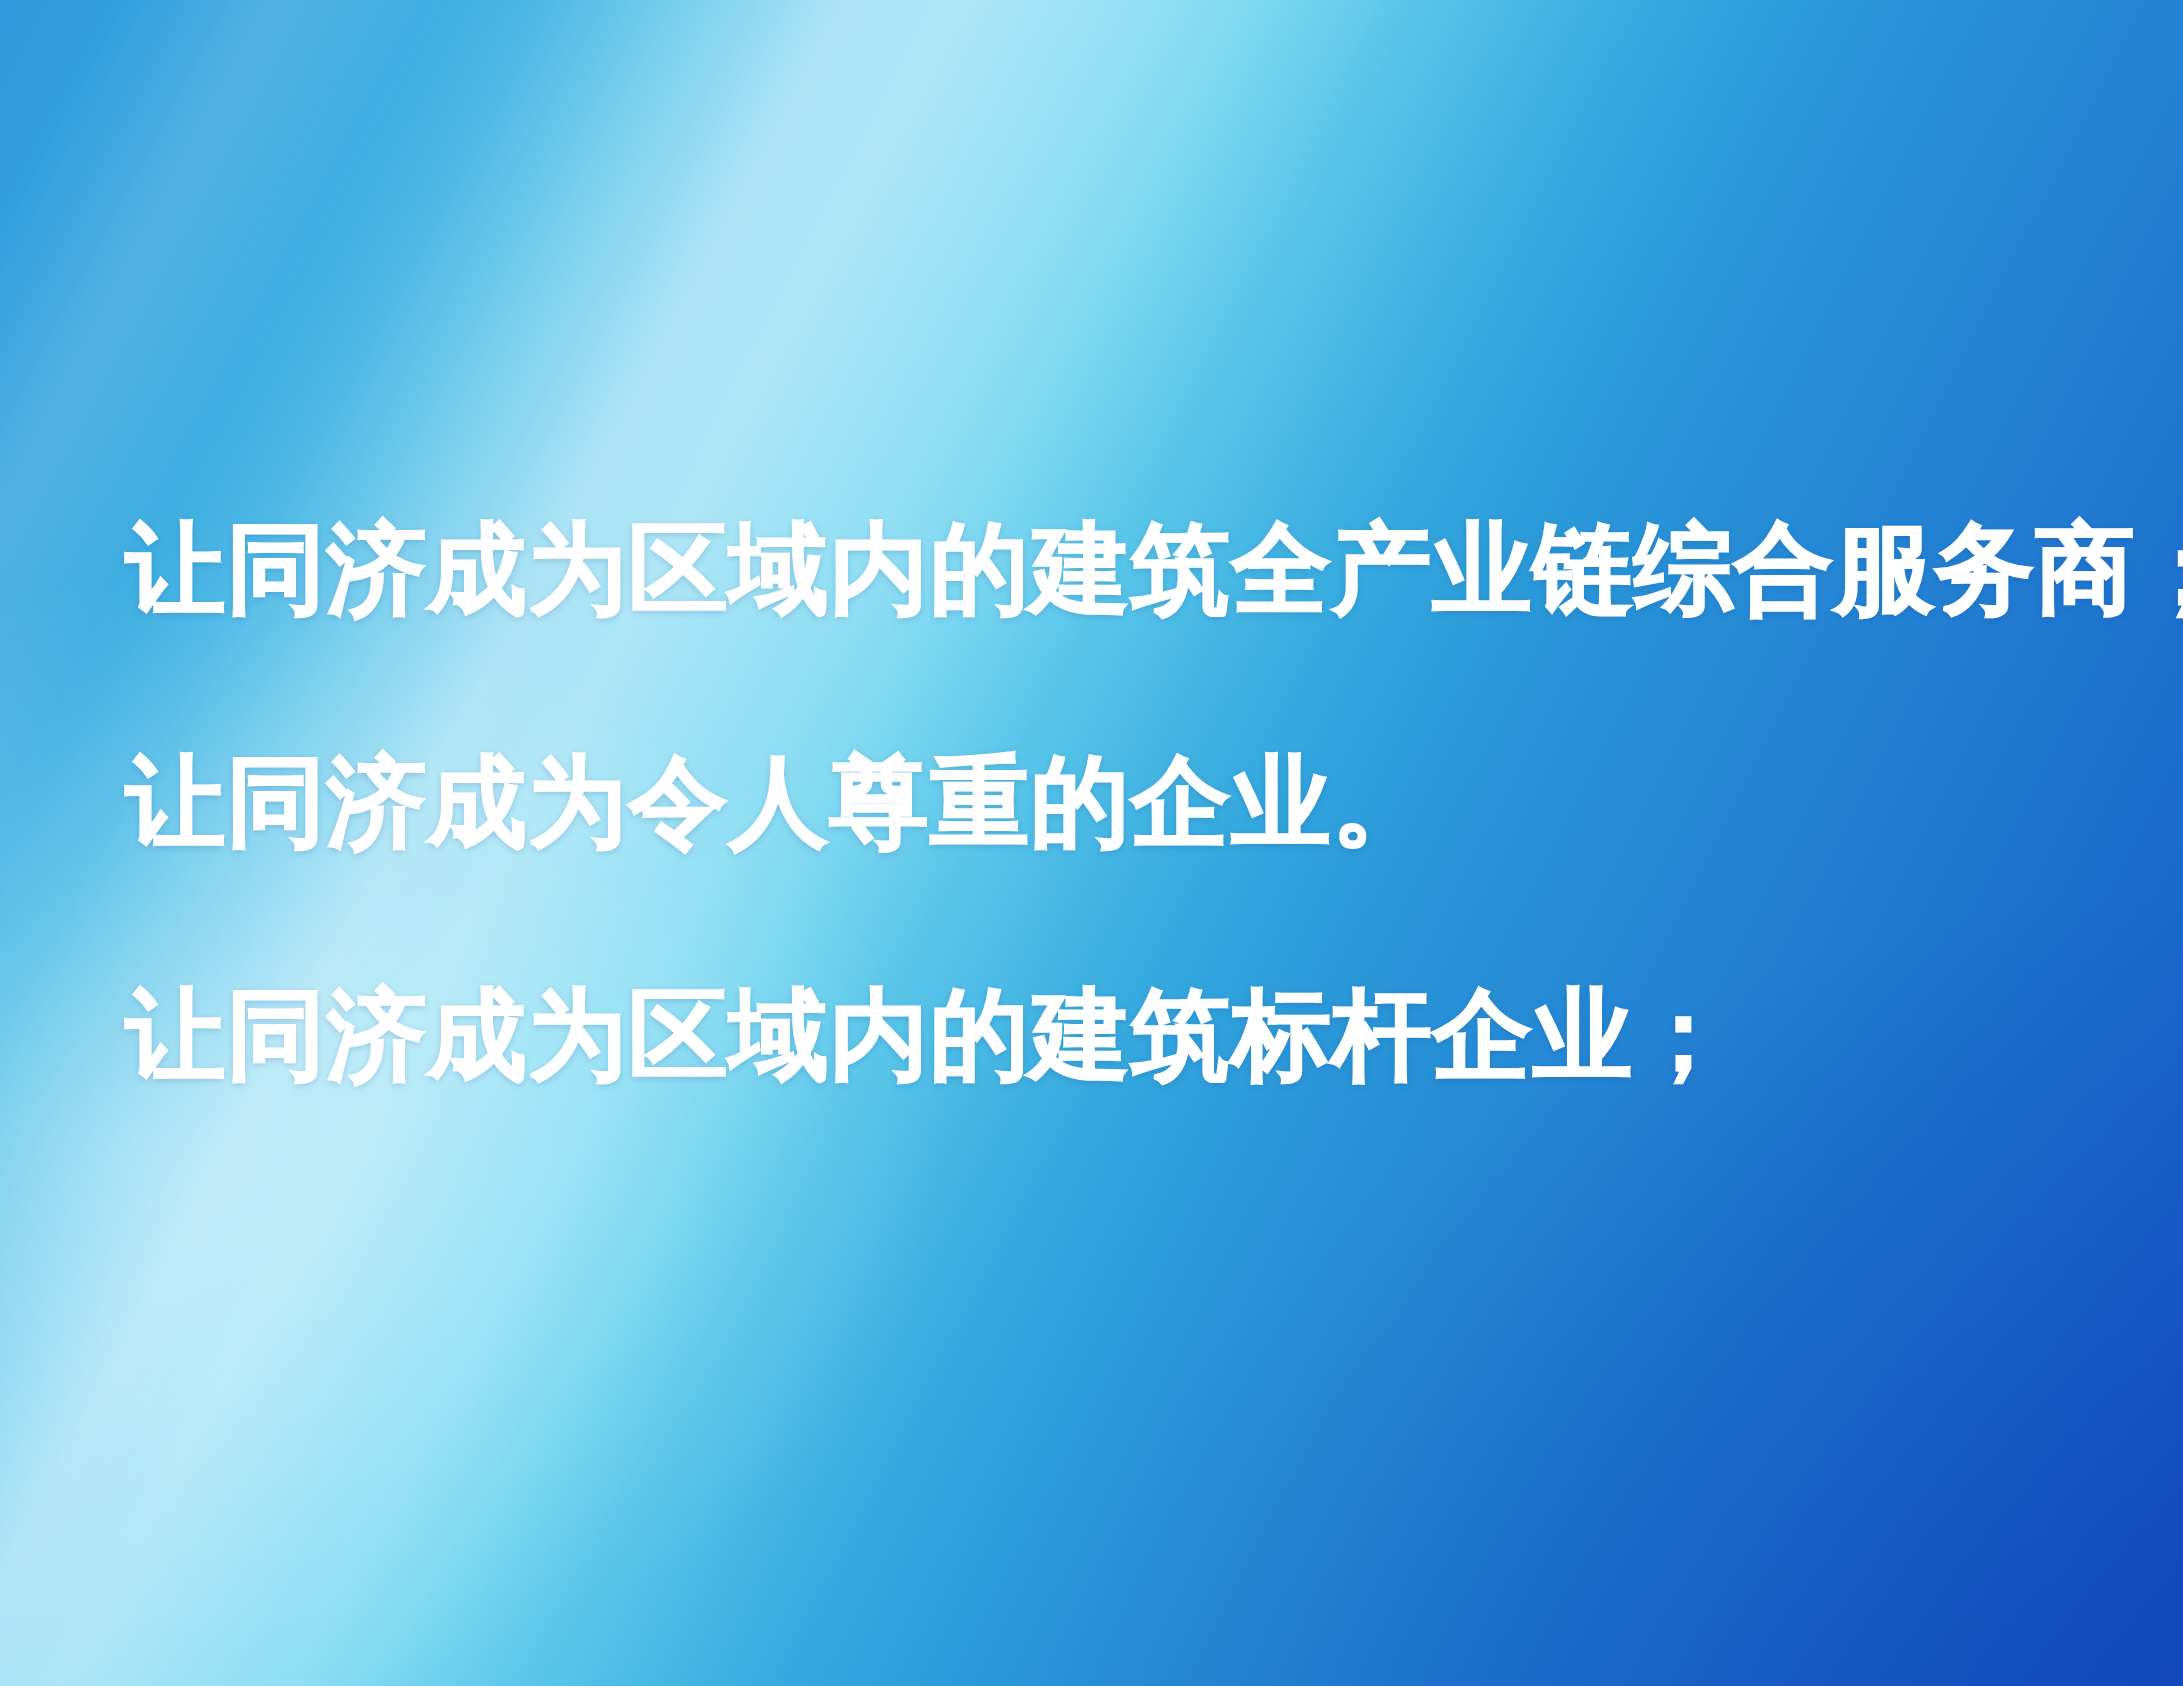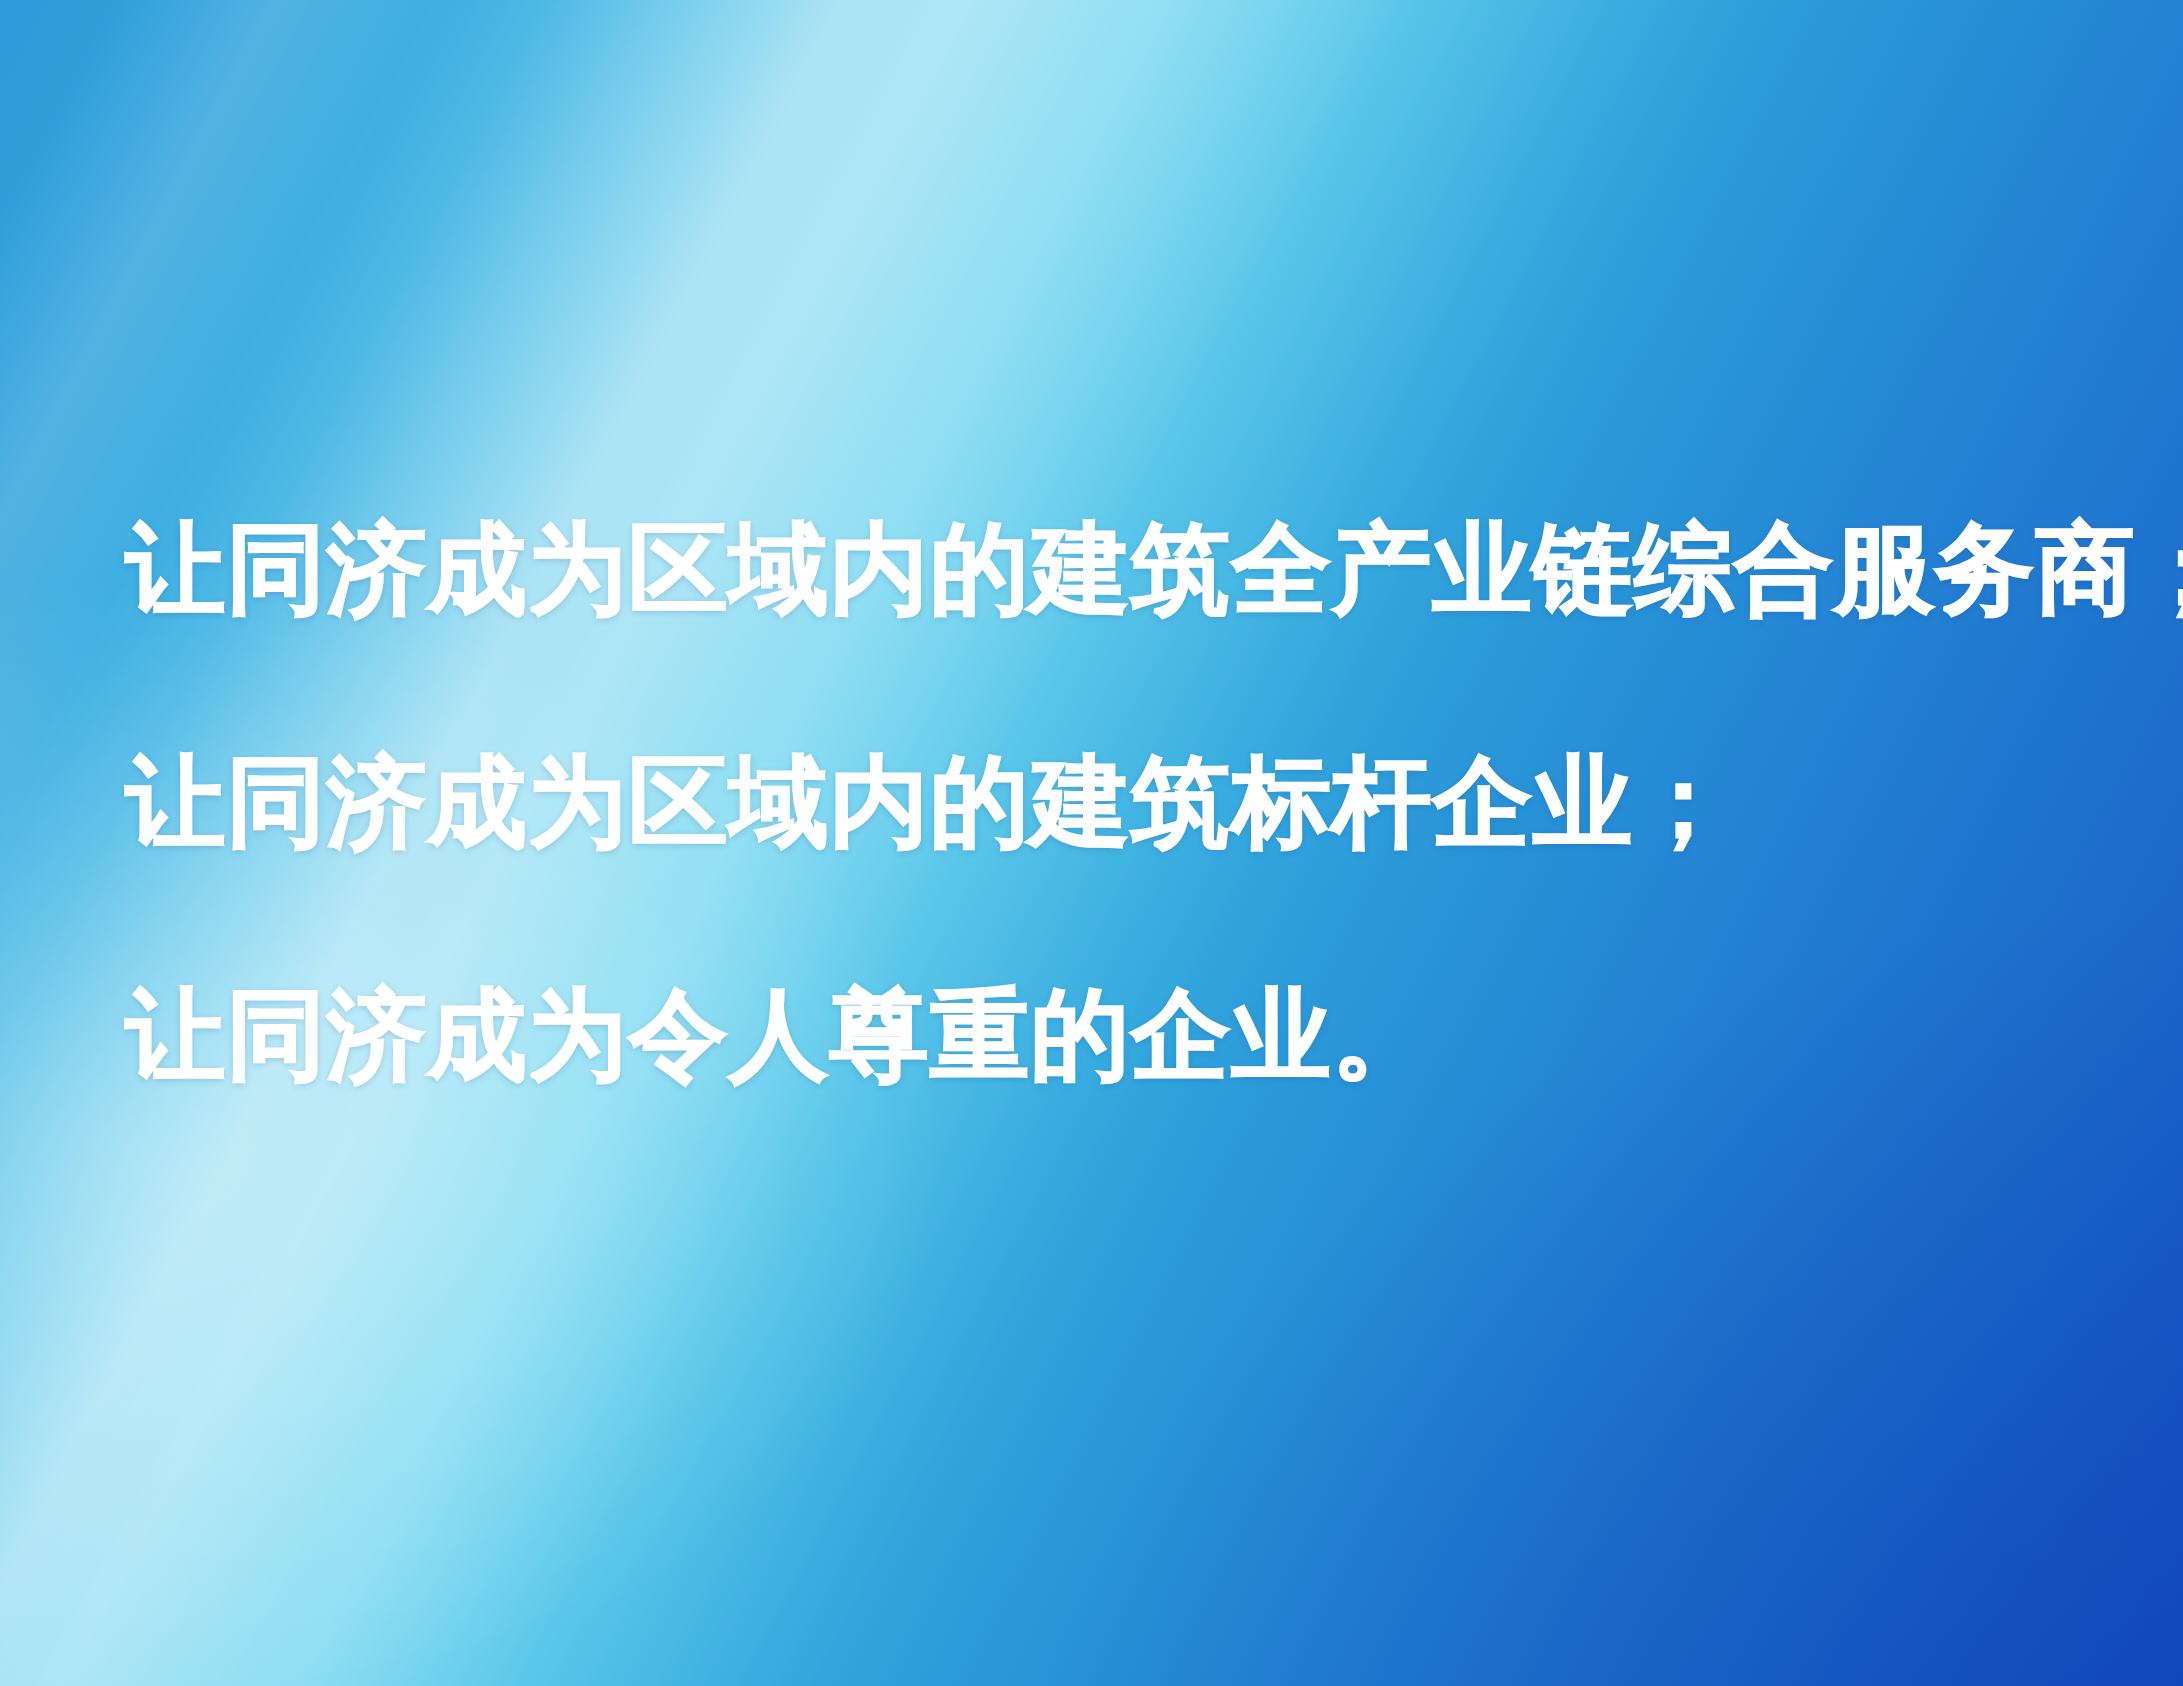--- a/index.html
+++ b/index.html
@@ -127,18 +127,18 @@
 
   <div class="bg-layer" id="bg-base"></div>
   <div class="bg-layer" id="bg-band"></div>
   <div class="bg-layer" id="bg-streak-1"></div>
   <div class="bg-layer" id="bg-streak-2"></div>
   <div class="bg-layer" id="bg-glow"></div>
   <div class="bg-layer" id="bg-vignette"></div>
 
   <div id="text-block">
     <div class="slide-line">让同济成为区域内的建筑全产业链综合服务商；</div>
+    <div class="slide-line">让同济成为令人尊重的企业。</div>
     <div class="slide-line">让同济成为区域内的建筑标杆企业；</div>
-    <div class="slide-line">让同济成为令人尊重的企业。</div>
   </div>
 
 </div>
 
 
 </body></html>

